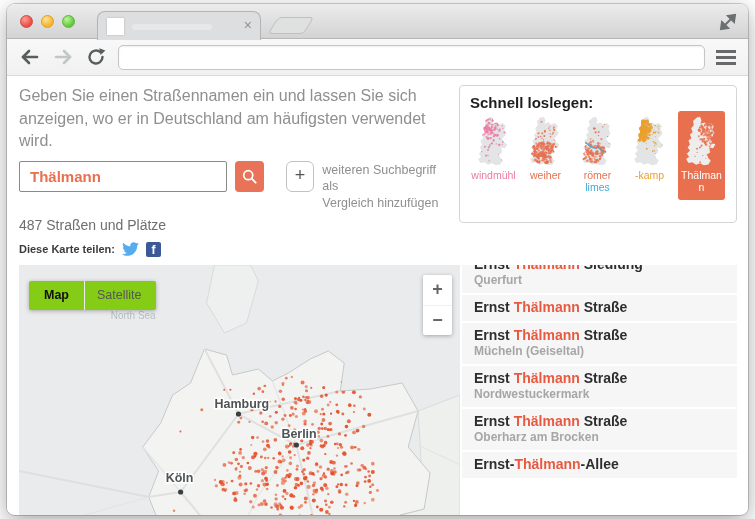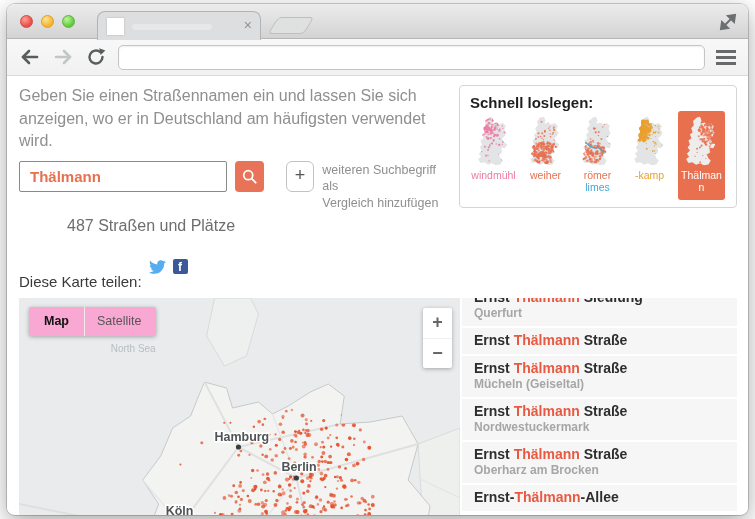--- a/index.html
+++ b/index.html
@@ -44,40 +44,40 @@
   .desc{font-size:16px;color:#8f8f8f;line-height:1.42;margin:0 0 8px;max-width:452px;}
   .input-row{display:flex;align-items:flex-start;gap:8px;}
   .search-input{width:208px;height:31px;border:1.5px solid #8a8a8a;border-radius:2px;padding:0 10px;
     font-family:"Liberation Sans",sans-serif;font-weight:bold;font-size:15px;color:#e8704f;outline:none;}
   .btn-search{width:31px;height:31px;background:#e87358;border:none;border-radius:4px;
     display:flex;align-items:center;justify-content:center;padding:0;}
   .btn-plus{width:31px;height:31px;background:#fff;border:1px solid #c2c2c2;border-radius:6px;
     margin-left:14px;display:flex;align-items:center;justify-content:center;
     font-size:18px;color:#555;font-family:"Liberation Sans",sans-serif;padding:0 0 2px;}
   .hint{font-size:12.5px;color:#8f8f8f;line-height:1.3;padding-top:1px;}
-  .count{font-size:16px;color:#6e6e6e;margin-top:6px;margin-left:48px;}
-
-  .quickstart{width:278px;border:1px solid #d5d5d5;border-radius:4px;padding:8px 10px 7px;align-self:flex-start;}
+  .count{font-size:14px;color:#6e6e6e;margin-top:6px;}
+
+  .quickstart{width:278px;border:1px solid #d5d5d5;border-radius:4px;padding:8px 10px 22px;align-self:flex-start;}
   .q-title{font-size:15px;font-weight:bold;color:#1e1e1e;margin:0 0 5px;}
   .thumbs{display:flex;gap:5px;align-items:flex-start;}
   .thumb{width:47px;text-align:center;}
   .thumb svg{width:43px;height:50px;display:block;margin:0 auto;}
   .thumb .lbl{font-size:10.5px;line-height:1.15;margin-top:3px;word-break:break-word;}
   .thumb.selected{background:#e8704f;border-radius:3px;padding:5px 2px 7px;margin-top:-5px;}
   .thumb.selected .lbl{color:#fff;}
 
   .share-row{display:flex;align-items:center;gap:7px;margin:9px 0 8px;}
-  .share-label{font-size:15px;color:#3a3a3a;font-weight:normal;margin-top:29px;}
+  .share-label{font-size:11px;color:#3a3a3a;font-weight:bold;}
   .fb-icon{width:15px;height:15px;background:#3b5998;border-radius:2px;color:#fff;
     font-size:12px;font-weight:bold;text-align:center;line-height:16px;}
 
   .content{display:flex;gap:2px;}
   .map{flex:1;height:296px;position:relative;background:#e9ebec;overflow:hidden;}
   .map svg.base{position:absolute;left:0;top:0;width:100%;height:100%;}
-  .gm-control{position:absolute;left:10px;top:9px;display:flex;background:#f9a8d4;height:29px;
+  .gm-control{position:absolute;left:10px;top:16px;display:flex;background:#84cc16;height:29px;
     border-radius:2px;box-shadow:0 1px 4px rgba(0,0,0,.3);}
   .gm-seg{padding:0 15px;display:flex;align-items:center;font-size:12.5px;}
   .gm-map{font-weight:bold;color:#111;}
   .gm-sat{color:#565656;border-left:1px solid #ececec;padding-left:12px;}
   .zoomctl{position:absolute;right:8px;top:10px;width:29px;background:#fff;border-radius:2px;
     box-shadow:0 1px 4px rgba(0,0,0,.3);}
   .zbtn{height:30px;display:flex;align-items:center;justify-content:center;
     font-size:18px;color:#666;font-weight:bold;}
   .zbtn + .zbtn{border-top:1px solid #efefef;}
 

